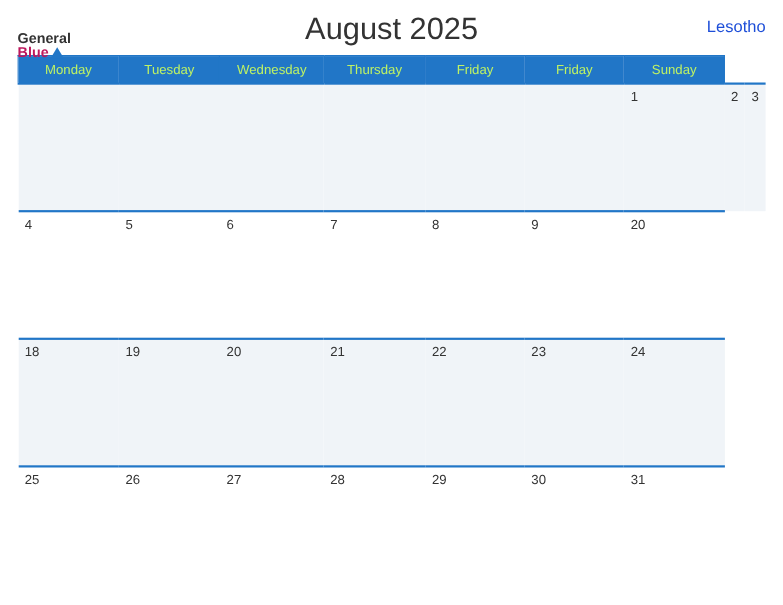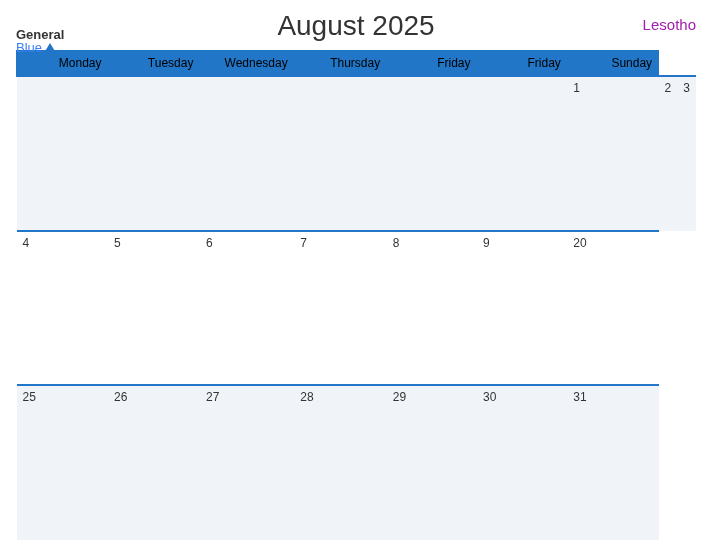--- a/index.html
+++ b/index.html
@@ -33,22 +33,22 @@
       line-height: 1;
       margin-top: 18px;
     }
     .logo-general {
       font-size: 13px;
       font-weight: bold;
       color: #333;
     }
     .logo-blue {
       font-size: 13px;
-      font-weight: normal;
-      color: #3b82f6;
+      font-weight: bold;
+      color: #be185d;
       display: flex;
       align-items: center;
       gap: 2px;
     }
     .logo-triangle {
       width: 0;
       height: 0;
       border-left: 6px solid transparent;
       border-right: 6px solid transparent;
       border-bottom: 10px solid #2176c7;
@@ -60,36 +60,36 @@
       font-weight: normal;
       color: #333;
       text-align: right;
     }
 
     .country-label {
       position: absolute;
       right: 0;
       top: 6px;
       font-size: 15px;
-      color: #a21caf;
+      color: #1d4ed8;
     }
 
     .calendar {
       width: 100%;
       border-collapse: collapse;
       flex: 1;
     }
 
     .calendar thead tr th {
       background-color: #2176c7;
-      color: #000000;
+      color: #bef264;
       font-size: 12px;
       font-weight: normal;
       padding: 5px 6px;
-      text-align: right;
+      text-align: center;
       border: 1px solid #2176c7;
     }
 
     .calendar tbody tr {
       height: 70px;
     }
 
     .calendar tbody tr td {
       border-top: 2px solid #2176c7;
       border-left: none;
@@ -157,20 +157,29 @@
       <tr>
         <td><span class="day-num">4</span></td>
         <td><span class="day-num">5</span></td>
         <td><span class="day-num">6</span></td>
         <td><span class="day-num">7</span></td>
         <td><span class="day-num">8</span></td>
         <td><span class="day-num">9</span></td>
         <td><span class="day-num">20</span></td>
       </tr>
       <tr>
+        <td><span class="day-num">18</span></td>
+        <td><span class="day-num">19</span></td>
+        <td><span class="day-num">20</span></td>
+        <td><span class="day-num">21</span></td>
+        <td><span class="day-num">22</span></td>
+        <td><span class="day-num">23</span></td>
+        <td><span class="day-num">24</span></td>
+      </tr>
+      <tr>
         <td><span class="day-num">25</span></td>
         <td><span class="day-num">26</span></td>
         <td><span class="day-num">27</span></td>
         <td><span class="day-num">28</span></td>
         <td><span class="day-num">29</span></td>
         <td><span class="day-num">30</span></td>
         <td><span class="day-num">31</span></td>
       </tr>
     </tbody>
 </table>

